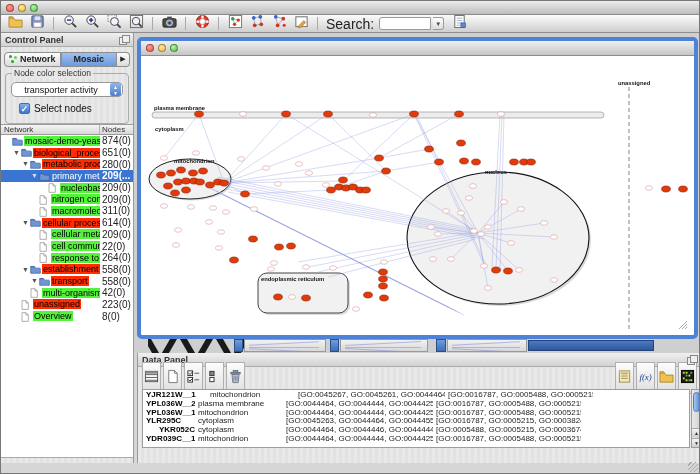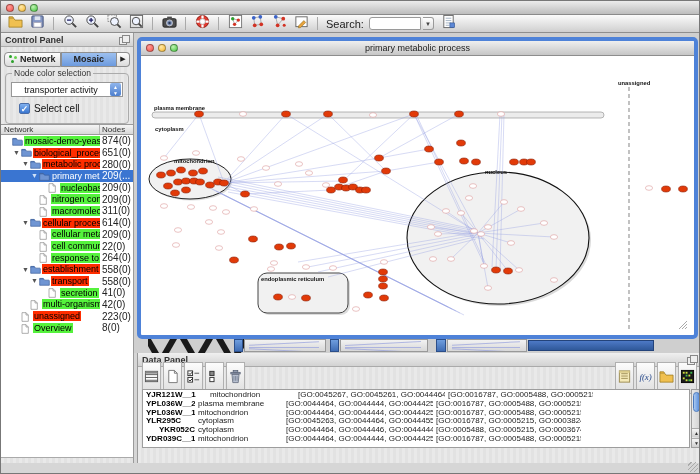--- a/index.html
+++ b/index.html
@@ -19,21 +19,21 @@
   .light.yellow{ background:radial-gradient(circle at 35% 30%,#ffe9a8,#f6b730);}
   .light.green{ background:radial-gradient(circle at 35% 30%,#c0f3b2,#44c53f);}
   #titlebar .title { position:absolute; left:0; right:0; text-align:center;
     font-size:10px; font-weight:bold; color:#222; }
   
   #toolbar { position:absolute; left:0; top:14px; width:700px; height:18px;
     background:linear-gradient(#fbfbfb,#cfcfcf); border-bottom:1px solid #8e8e8e;
     display:flex; align-items:center; padding-left:4px; gap:2px; }
   .tbtn { width:20px; height:16px; display:flex; align-items:center; justify-content:center; border-radius:3px; }
   .tsep { width:1px; height:13px; background:#aaa; margin:0 4px; }
-  #search-label { font-size:11px; color:#222; margin:0 3px 0 2px; }
+  #search-label { font-size:14px; color:#222; margin:0 3px 0 2px; }
   #search-input { width:52px; height:13px; font-size:9px; border:1px solid #9a9a9a;
     border-radius:3px 0 0 3px; background:#fff; padding:0 2px; font-family:inherit;}
   #search-drop { width:11px; height:13px; border:1px solid #9a9a9a; border-left:none;
     border-radius:0 3px 3px 0; background:linear-gradient(#fff,#ddd); font-size:6px;
     display:flex; align-items:center; justify-content:center; color:#444; }
   
   #control-panel { position:absolute; left:0; top:32px; width:133px; height:430px;
     background:repeating-linear-gradient(90deg,#e9e9e9 0 3px,#e2e2e2 3px 6px);
     border-right:1px solid #9a9a9a; }
   .panel-head { height:14px; display:flex; align-items:center; justify-content:space-between;
@@ -51,21 +51,21 @@
   .cp-tab.sel { background:linear-gradient(#9dc0ef,#6c9ade); }
   .cp-tab-arrow { width:13px; height:15px; border:1px solid #8f8f8f; border-left:none;
     border-radius:0 4px 4px 0; background:linear-gradient(#fdfdfd,#dcdcdc);
     font-size:7px; display:flex; align-items:center; justify-content:center; color:#222;}
   .net-ic { width:8px; height:8px; position:relative; }
   .net-ic i{ position:absolute; width:3px; height:3px; border-radius:50%; background:#2ca02c; }
   .net-ic i:nth-child(1){left:0;top:0;} .net-ic i:nth-child(2){left:5px;top:1px;background:#66d14d;} .net-ic i:nth-child(3){left:2px;top:5px;}
   #group-box { margin:6px 4px 0 4px; border:1px solid #ababab; border-radius:4px; padding:8px 5px 4px 5px; position:relative; }
   #group-box .legend { position:absolute; top:-6px; left:6px; background:inherit;
     background:#e7e7e7; padding:0 2px; font-size:8.5px; color:#333; }
-  #node-color-select { height:15px; border:1px solid #979797; border-radius:0; background:#fff;
+  #node-color-select { height:15px; border:1px solid #979797; border-radius:5px; background:#fff;
     display:flex; align-items:center; font-size:9px; }
   #node-color-select .val { flex:1; text-align:center; }
   #node-color-select .stepper { width:11px; height:13px; margin-right:1px; border-radius:2px;
     background:linear-gradient(#8fb5ec,#4d7fce); color:#fff; font-size:5px; line-height:6px;
     display:flex; flex-direction:column; align-items:center; justify-content:center; }
   #select-nodes-row { display:flex; align-items:center; gap:4px; margin:6px 0 5px 8px; }
   #select-nodes-cb { width:11px; height:11px; border-radius:2px; border:1px solid #4a6da8;
     background:linear-gradient(#7fb0ef,#3a76d0); color:#fff; font-size:9px; line-height:10px;
     text-align:center; font-weight:bold; }
   #select-nodes-label { font-size:10px; color:#111; }
@@ -76,21 +76,21 @@
   #tree-body { background:#fff; height:323px; overflow:hidden; border-bottom:1px solid #aaa; }
   .trow { display:flex; align-items:center; height:11.7px; position:relative; font-size:9px; }
   .trow.sel { background:#3a75d1; }
   .tw { position:absolute; font-size:7px; color:#555; top:2px; }
   .trow.sel .tw { color:#cfe0f7; }
   .tlabel { padding:0 1px; line-height:10px; color:#000; white-space:nowrap; }
   .tlabel.green { background:#55f23c; }
   .tlabel.red { background:#ff2d00; }
   .trow.sel .tlabel { background:none; color:#fff; }
   .tcount { position:absolute; left:101px; font-size:10px; color:#222; white-space:nowrap; }
-  .trow.sel .tcount { color:#fff; }
+  .trow.sel .tcount { color:#fff;font-weight:bold; }
   .tico { position:absolute; top:1.5px; }
   
   #desktop { position:absolute; left:133px; top:32px; width:567px; height:320px; background:#cfcfcf; overflow:hidden; }
   #net-window { position:absolute; left:3px; top:4px; width:561px; height:302px;
     border:4px solid #4e82d8; border-radius:5px; background:#fff; }
   #net-titlebar { height:15px; background:linear-gradient(#efefef,#c6c6c6);
     border-bottom:1px solid #8d8d8d; display:flex; align-items:center; position:relative; border-radius:2px 2px 0 0;}
   #net-titlebar .title { position:absolute; left:0; right:0; text-align:center; font-size:9px; color:#222; }
   #net-canvas { width:553px; height:278px; background:#fff; }
   
@@ -282,21 +282,21 @@
       <span class="legend">Node color selection</span>
       <div id="node-color-select">
         <span class="val">transporter activity</span>
         <span class="stepper">
             <span>▲</span>
             <span>▼</span>
           </span>
       </div>
       <div id="select-nodes-row">
         <span id="select-nodes-cb">✓</span>
-        <span id="select-nodes-label">Select cell</span>
+        <span id="select-nodes-label">Select nodes</span>
       </div>
     </div>
     <div id="tree-header">
       <div class="c1">Network</div>
       <div class="c2">Nodes</div>
     </div>
     <div id="tree-body">
         <div class="trow">
           <span class="tico" style="left: 11px;"><svg width="11" height="9" viewBox="0 0 16 13">
               <path d="M1 3.5a1 1 0 011-1h4.5l1.5 2H14a1 1 0 011 1V12H1z" fill="#6f95d3" stroke="#3c5f9a"></path>
@@ -399,28 +399,20 @@
           <span class="tcount">558(0)</span>
         </div>
         <div class="trow">
           <span class="tw" style="left: 30px;">▼</span>
           <span class="tico" style="left: 38px;"><svg width="11" height="9" viewBox="0 0 16 13">
               <path d="M1 3.5a1 1 0 011-1h4.5l1.5 2H14a1 1 0 011 1V12H1z" fill="#6f95d3" stroke="#3c5f9a"></path>
               <path d="M1 3.5V2h5l1 1.5" fill="#5d84c4" stroke="#3c5f9a"></path>
             </svg></span>
           <span class="tlabel red" style="position: absolute; left: 50px; max-width: 49px; overflow: hidden;">transport</span>
           <span class="tcount">558(0)</span>
-        </div>
-        <div class="trow">
-          <span class="tico" style="left: 47px;"><svg width="8" height="10" viewBox="0 0 12 15">
-              <path d="M1.5 1h6l3.5 3.5V14h-9.5z" fill="#fff" stroke="#888"></path>
-              <path d="M7.5 1v3.5H11" fill="none" stroke="#888"></path>
-            </svg></span>
-          <span class="tlabel green" style="position: absolute; left: 59px; max-width: 40px; overflow: hidden;">secretion</span>
-          <span class="tcount">41(0)</span>
         </div>
         <div class="trow">
           <span class="tico" style="left: 29px;"><svg width="8" height="10" viewBox="0 0 12 15">
               <path d="M1.5 1h6l3.5 3.5V14h-9.5z" fill="#fff" stroke="#888"></path>
               <path d="M7.5 1v3.5H11" fill="none" stroke="#888"></path>
             </svg></span>
           <span class="tlabel green" style="position: absolute; left: 41px; max-width: 58px; overflow: hidden;">multi-organism pro</span>
           <span class="tcount">42(0)</span>
         </div>
         <div class="trow">
@@ -472,21 +464,20 @@
         </div>
         <div class="frag-bar" style="left: 394px; width: 126px;"></div>
       </div>
     <div id="net-window">
       <div id="net-titlebar">
         <div class="lights">
           <span class="light red"></span>
           <span class="light yellow"></span>
           <span class="light green"></span>
         </div>
-        <span class="title">primary metabolic process</span>
       </div>
       <svg id="net-canvas" width="553" height="278" viewBox="-7 -1 553 278">
           <rect x="4" y="55" width="452" height="6" rx="3" fill="#ececec" stroke="#999" stroke-width=".7"></rect>
           <rect x="112" y="218" width="90" height="40" rx="9" fill="#00000022"></rect>
           <rect x="110" y="216" width="90" height="40" rx="9" fill="#f1f1f1" stroke="#444" stroke-width="1"></rect>
           <ellipse cx="43.5" cy="123.5" rx="41" ry="20" fill="#00000022"></ellipse>
           <ellipse cx="42" cy="122" rx="41" ry="20" fill="#f1f1f1" stroke="#222" stroke-width="1"></ellipse>
           <ellipse cx="352" cy="183" rx="91" ry="66" fill="#00000025"></ellipse>
           <ellipse cx="350" cy="181" rx="91" ry="66" fill="#f1f1f1" stroke="#111" stroke-width="1.1"></ellipse>
           <line x1="481" y1="30" x2="481" y2="272" stroke="#999" stroke-width="1.2" stroke-dasharray="4 3"></line>

